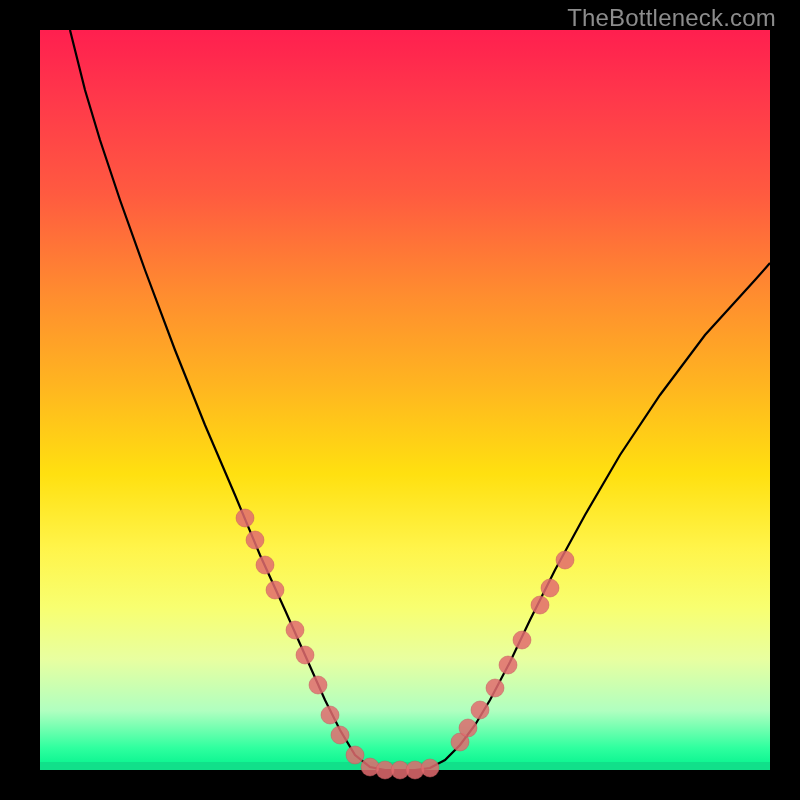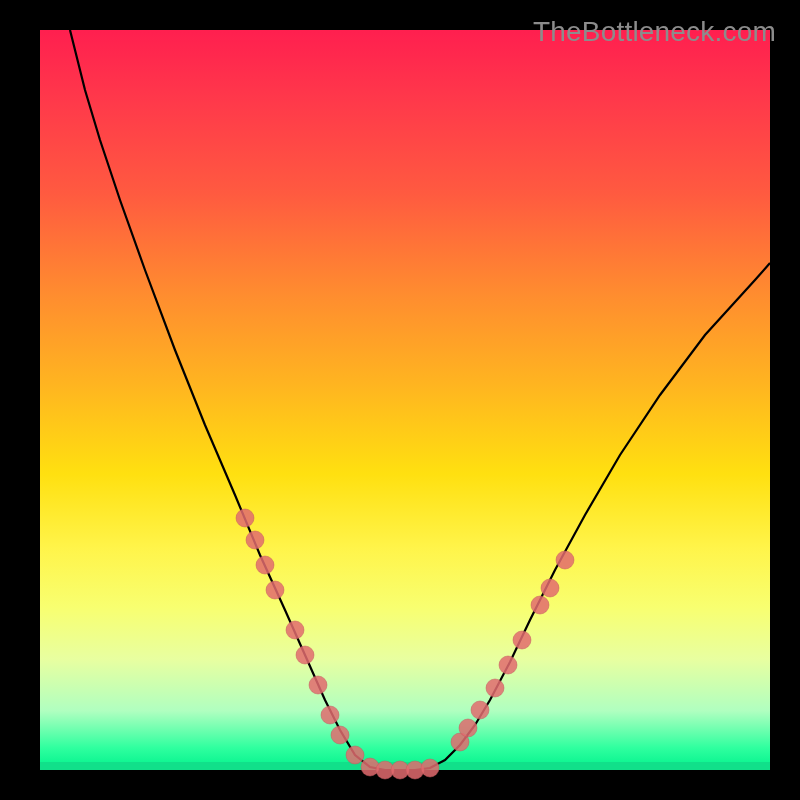--- a/index.html
+++ b/index.html
@@ -34,24 +34,24 @@
   .green-strip {
     position: absolute;
     left: 40px;
     top: 762px;
     width: 730px;
     height: 8px;
     background: #11e08a;
   }
   .watermark {
     position: absolute;
-    top: 16px;
+    top: 4px;
     right: 24px;
     font-family: Arial, Helvetica, sans-serif;
-    font-size: 28px;
+    font-size: 24px;
     color: #8c8c8c;
     letter-spacing: 0.2px;
   }
   svg.curve {
     position: absolute;
     left: 40px;
     top: 30px;
     width: 730px;
     height: 740px;
     overflow: visible;

